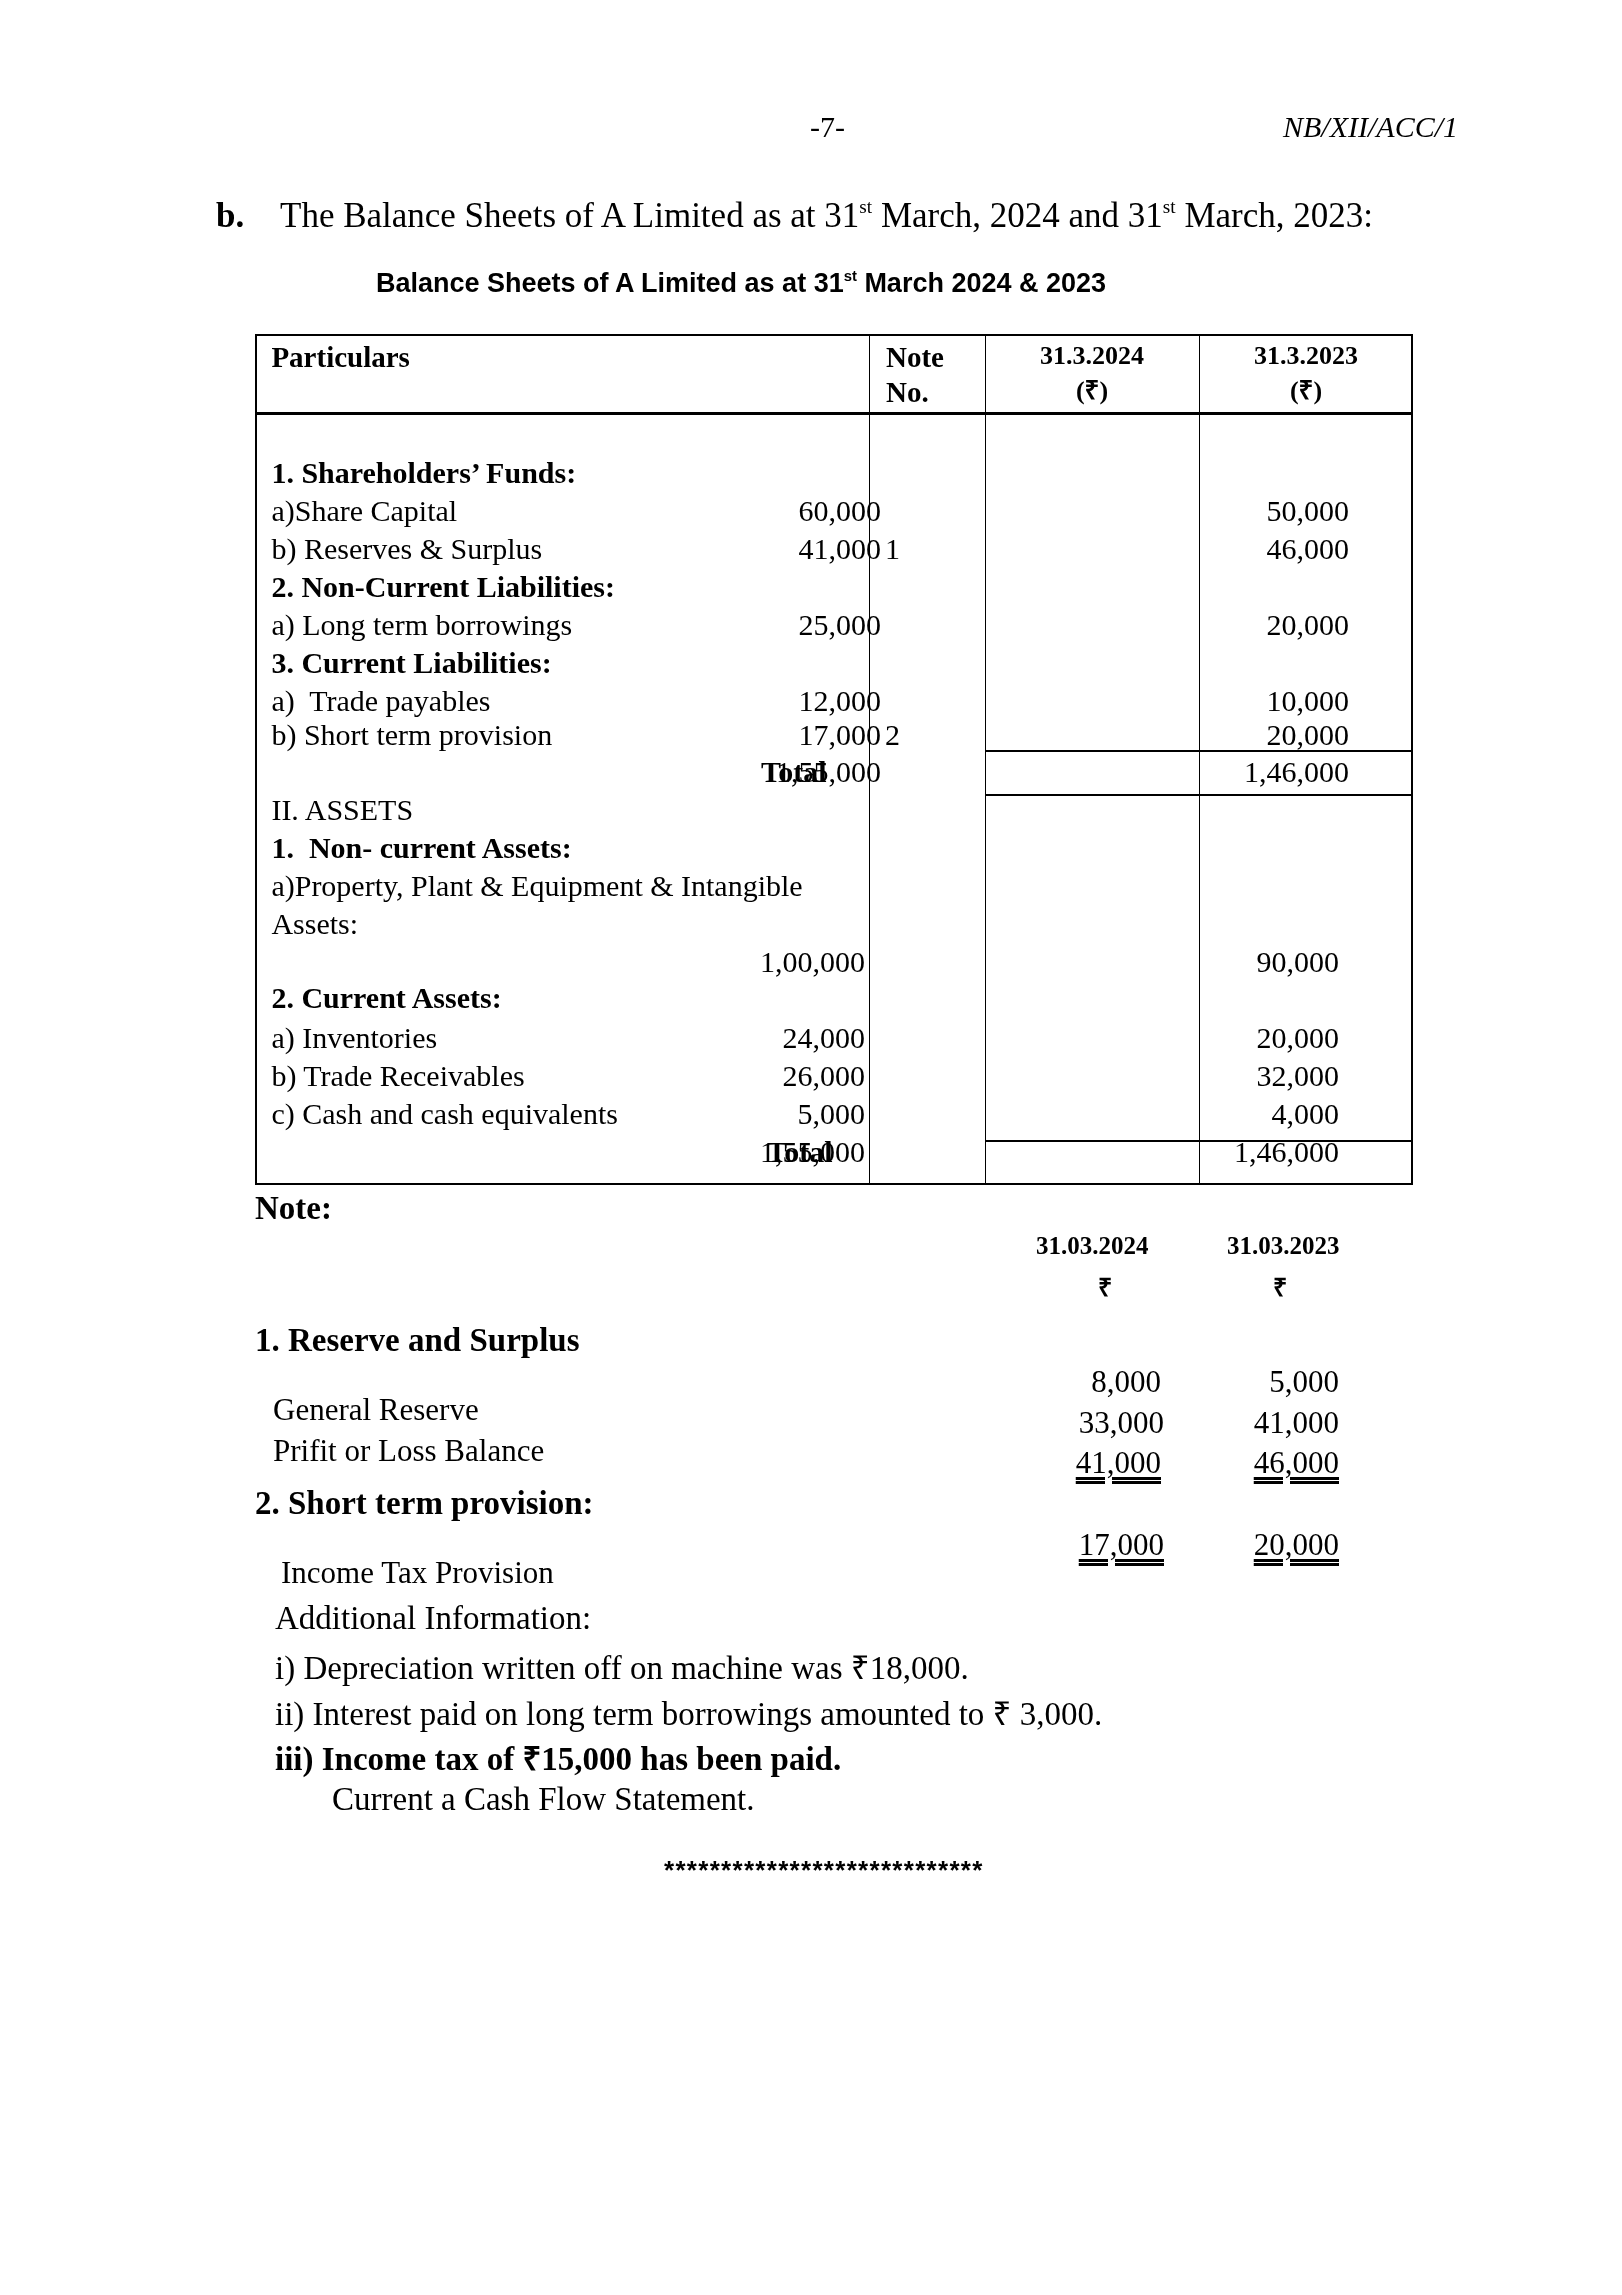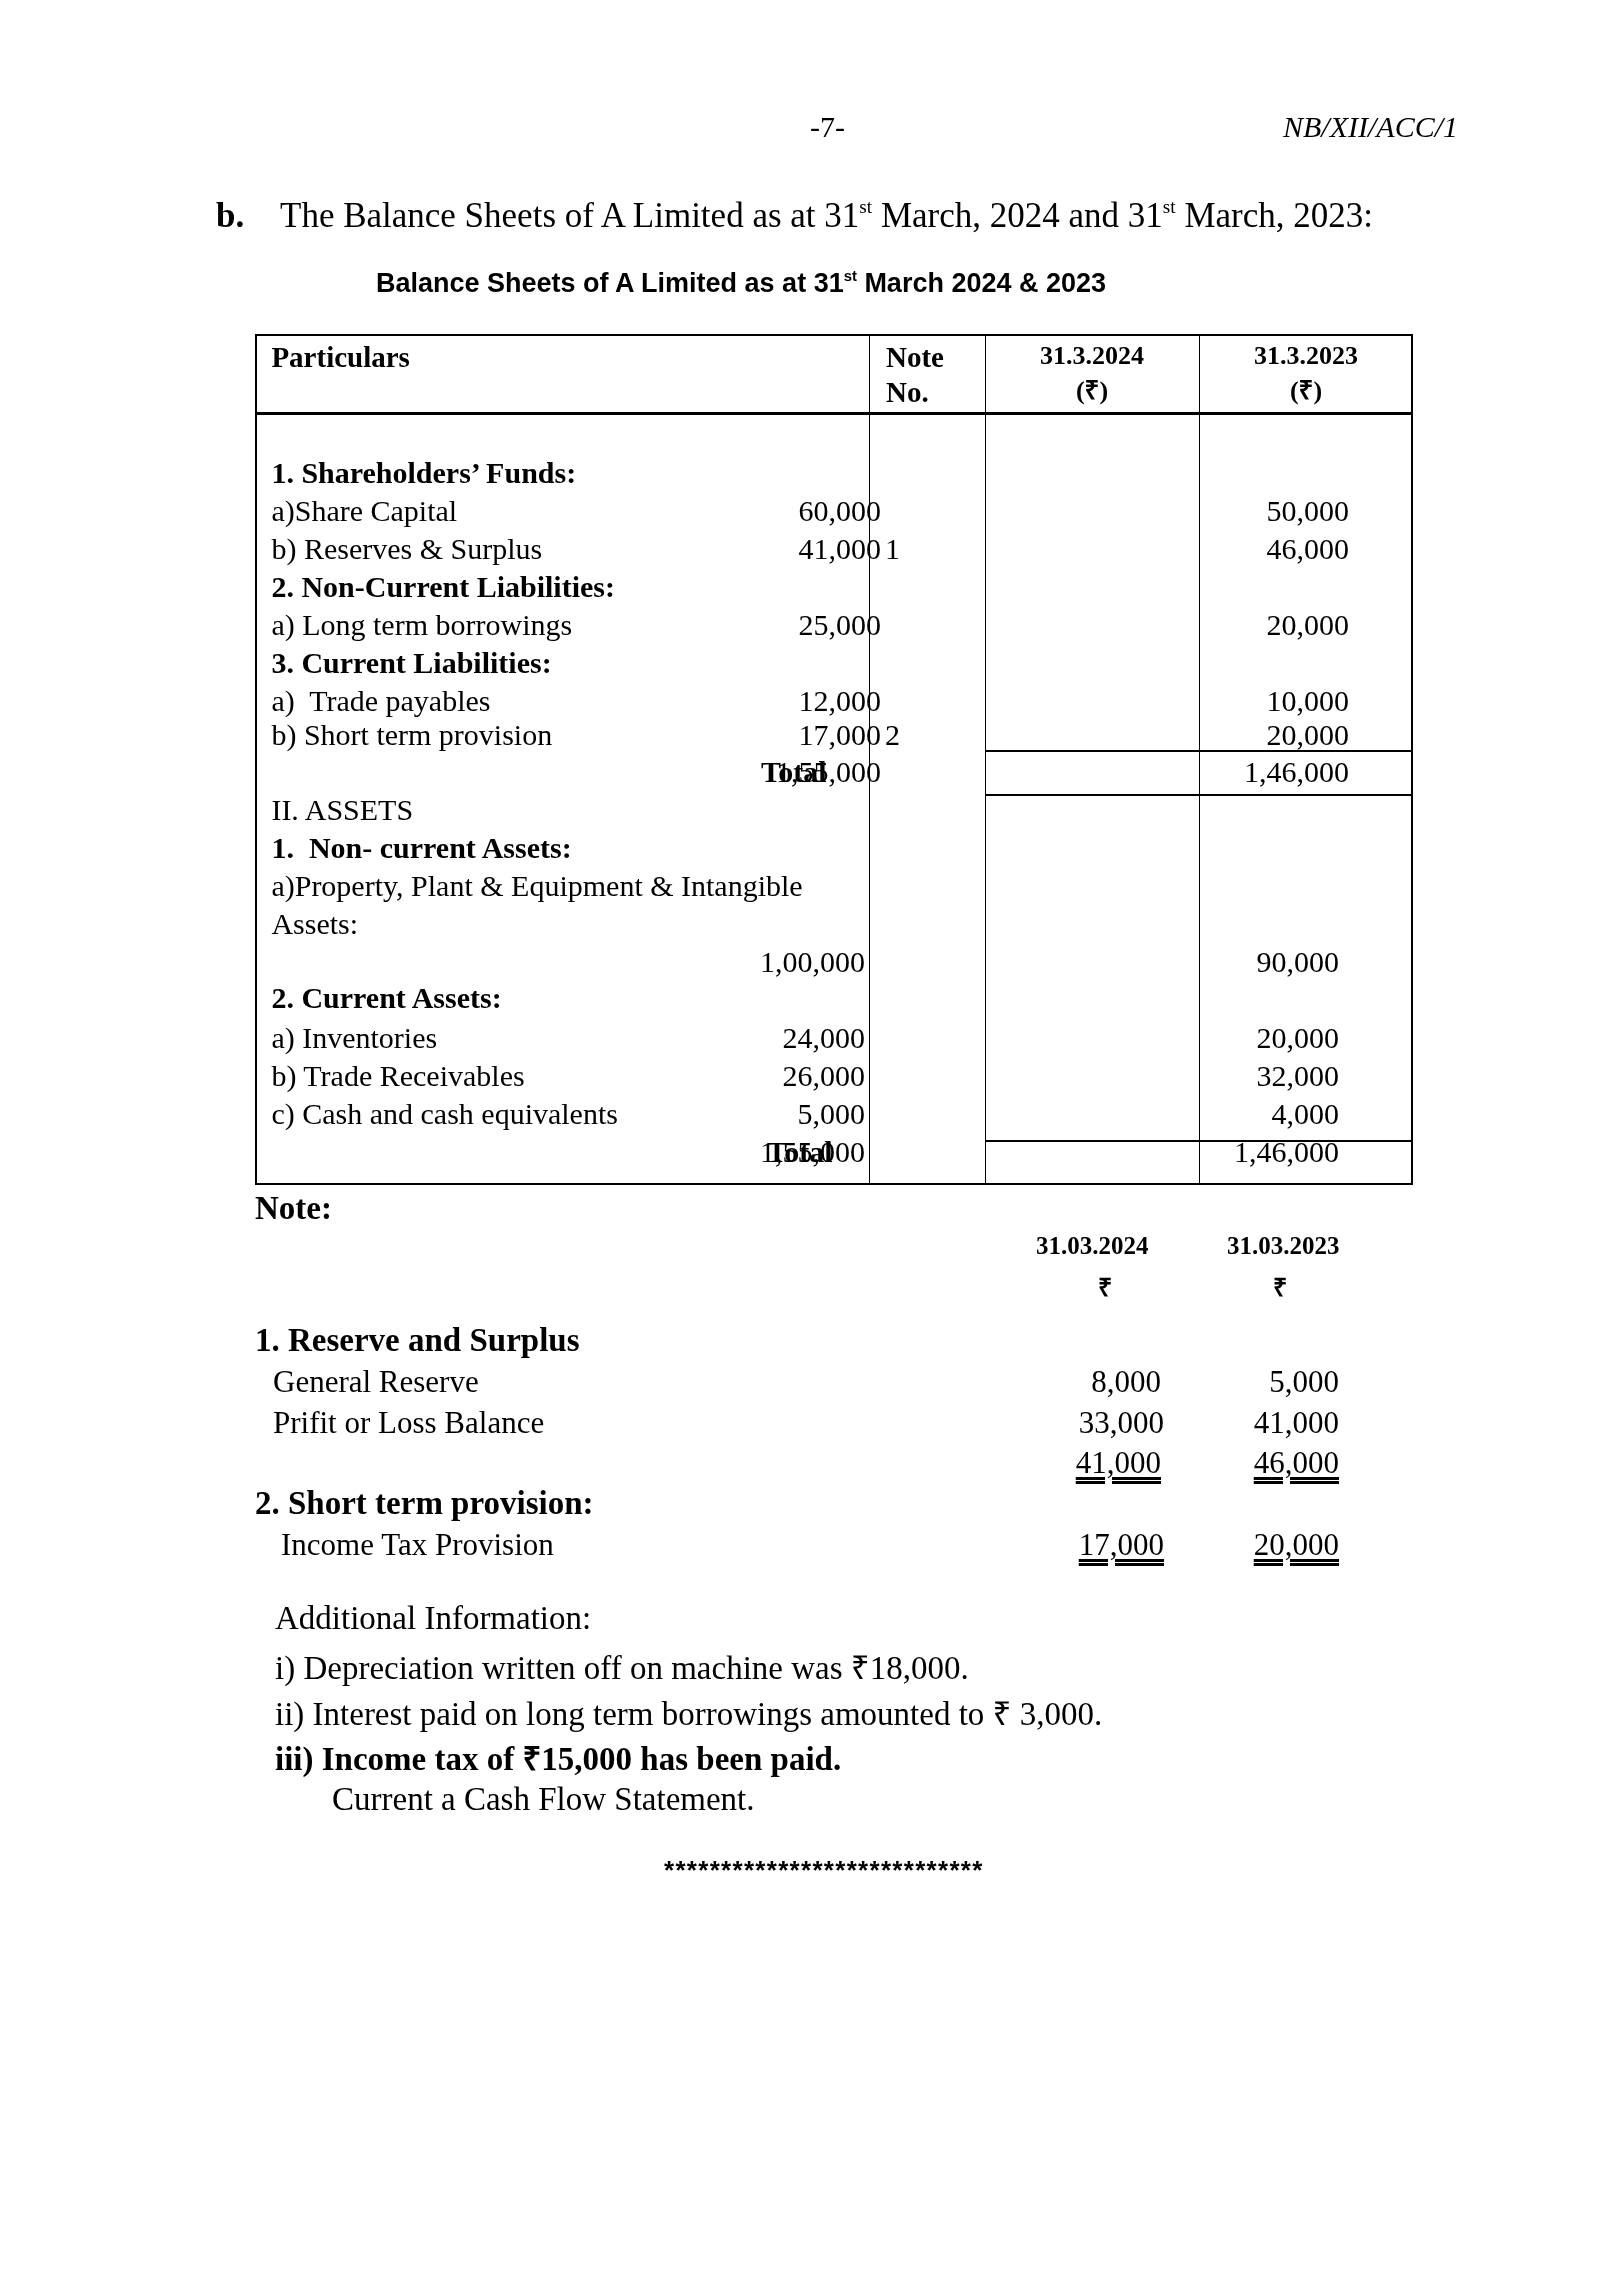--- a/index.html
+++ b/index.html
@@ -21,21 +21,21 @@
   .row { position: absolute; left: 0; right: 0; height: 38px; font-size: 30px; line-height: 38px; }
   .cell-p { position: absolute; left: 14.4px; white-space: nowrap; }
   .cell-n { position: absolute; left: 628px; }
   .cell-a { position: absolute; right: 530px; text-align: right; }
   .cell-b { position: absolute; right: 62px; text-align: right; }
   .bold { font-weight: bold; }
 
   
   .note-h { font-size: 33px; font-weight: bold; }
   .ncol-h { font-size: 25px; font-weight: bold; }
-  .ntxt { font-size: 31px; }
+  .ntxt { font-size: 31px; margin-top: 28px; }
   .nval { font-size: 31px; text-align: right; position: absolute; }
   .u1 { text-decoration-thickness: 2px; text-underline-offset: 3.9px; margin-left: 9px; }
   .u2 { text-decoration: underline double; text-underline-offset: 3.9px; }
   .info { font-size: 33px; left: 275px; }
   .stars { left: 664px; top: 1855px; font-family: "Liberation Sans", sans-serif; font-weight: bold; font-size: 26px; letter-spacing: 1.3px; }
 </style>
 </head>
 <body>
 
 <div class="abs hdr-page">-7-</div>

